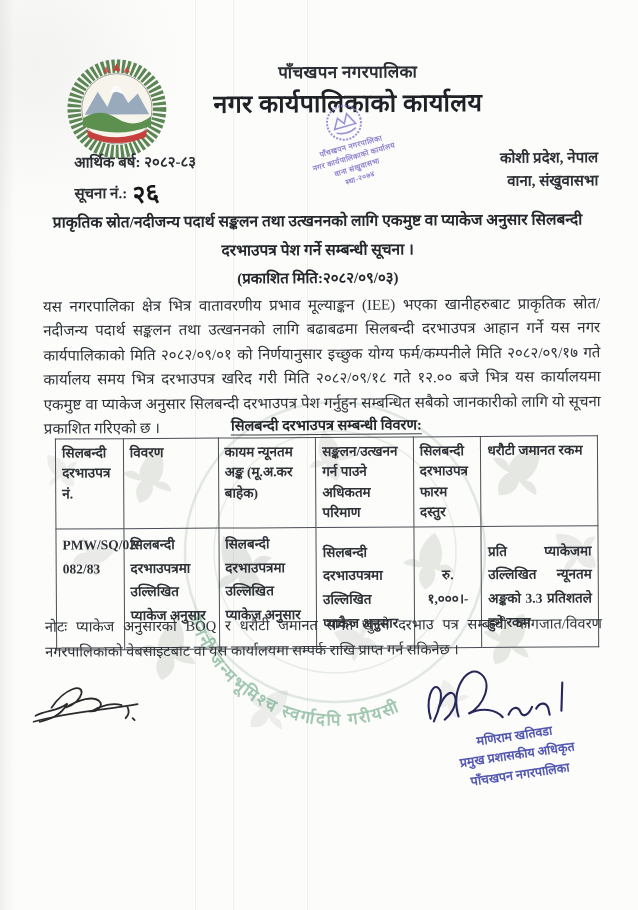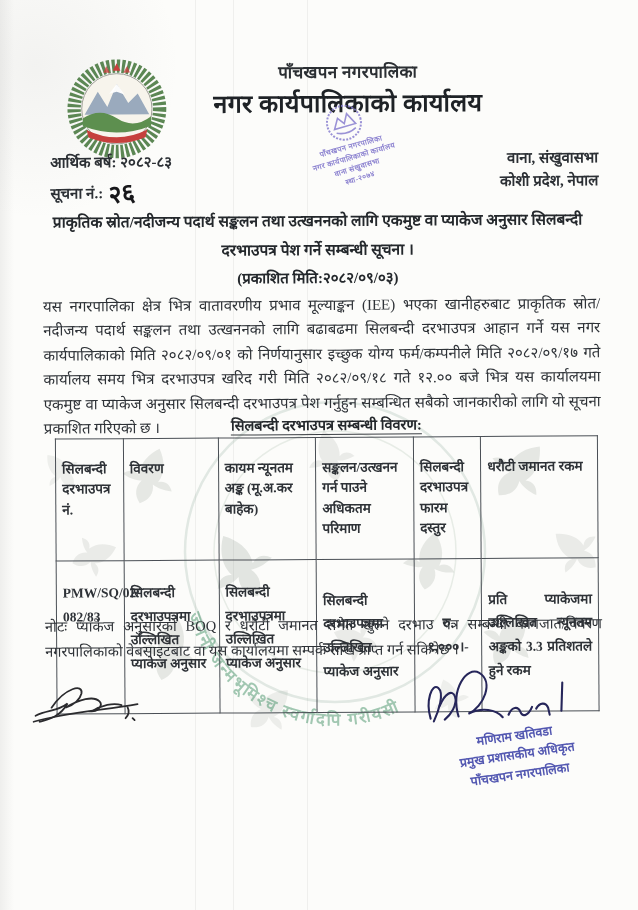--- a/index.html
+++ b/index.html
@@ -21,40 +21,40 @@
 
   .head-center{position:absolute;left:130px;top:60px;width:440px;text-align:center;}
   .muni-name{font-size:17px;font-weight:600;color:#2b2f33;letter-spacing:.3px;}
   .office-name{font-size:25px;font-weight:700;color:#1e2226;margin-top:2px;letter-spacing:.3px;}
 
   .stamp-top{position:absolute;left:292px;top:102px;width:120px;text-align:center;
     transform:rotate(-16deg);color:#867cce;opacity:.92;}
   .stamp-top .s-line{font-size:7.5px;font-weight:700;line-height:1.45;letter-spacing:.4px;white-space:nowrap;}
   .stamp-emblem{width:40px;height:40px;margin:0 auto;}
 
-  .meta-left{position:absolute;left:52px;top:150px;font-size:15px;font-weight:600;color:#2c3035;}
+  .meta-left{position:absolute;left:76px;top:150px;font-size:15px;font-weight:600;color:#2c3035;}
   .meta-left .row2{margin-top:4px;}
   .notice-no-hand{display:inline-block;font-size:25px;font-weight:600;color:#17171a;
     transform:rotate(-7deg);margin-left:5px;vertical-align:-4px;
     font-family:"DejaVu Serif","Liberation Serif",serif;}
   .meta-right{position:absolute;right:38px;top:148px;text-align:right;
     font-size:15px;font-weight:600;color:#2c3035;line-height:1.55;}
 
   .title-block{position:absolute;left:38px;top:207px;width:562px;text-align:center;
     font-size:15.5px;font-weight:700;color:#24282c;line-height:1.85;}
   .pub-date{font-weight:600;font-size:15px;margin-top:1px;}
 
   .body-text{position:absolute;left:44px;top:293px;width:557px;
     font-size:15px;line-height:1.63;text-align:justify;color:#2e3237;font-weight:500;}
 
   .table-wrap{position:absolute;left:55px;top:414px;width:543px;}
   .table-caption{text-align:center;font-size:14.5px;font-weight:700;color:#24282c;margin-bottom:3px;}
   .table-caption span{border-bottom:1.5px solid #3a3e43;padding-bottom:1px;}
   table{width:100%;border-collapse:collapse;table-layout:fixed;font-size:13.5px;color:#2e3237;}
-  th,td{border:1.2px solid #4a4f55;padding:20px 6px;text-align:left;font-weight:600;}
+  th,td{border:1.2px solid #4a4f55;padding:4px 6px;text-align:left;font-weight:600;}
   th{vertical-align:top;line-height:1.5;font-weight:600;}
   td{vertical-align:top;line-height:1.75;}
   td.vmid{vertical-align:middle;text-align:center;}
   .c1{width:12.5%}.c2{width:17.5%}.c3{width:18%}.c4{width:18%}.c5{width:12.5%}.c6{width:21.5%}
   tr.data-row td{height:112px;}
   td.justify{text-align:justify;margin-top:22px;}
 
   .note{position:absolute;left:44px;top:613px;width:557px;
     font-size:14.5px;line-height:1.75;text-align:justify;color:#2e3237;font-weight:500;}
 
@@ -141,22 +141,22 @@
     </div>
 
     <div class="meta-left">
       <div>आर्थिक बर्ष: २०८२-८३</div>
       <div class="row2">
         <span>सूचना नं.:</span><span class="notice-no-hand">२६</span>
       </div>
     </div>
 
     <div class="meta-right">
+      <div>कोशी प्रदेश, नेपाल</div>
       <div>वाना, संखुवासभा</div>
-      <div>कोशी प्रदेश, नेपाल</div>
     </div>
 
     <div class="title-block">
       <div>प्राकृतिक स्रोत/नदीजन्य पदार्थ सङ्कलन तथा उत्खननको लागि एकमुष्ट वा प्याकेज अनुसार सिलबन्दी दरभाउपत्र पेश गर्ने सम्बन्धी सूचना  ।</div>
       <div class="pub-date">(प्रकाशित मिति:२०८२/०९/०३)</div>
     </div>
 
     <div class="body-text">यस नगरपालिका क्षेत्र भित्र वातावरणीय प्रभाव मूल्याङ्कन (IEE) भएका खानीहरुबाट प्राकृतिक स्रोत/नदीजन्य पदार्थ सङ्कलन तथा उत्खननको लागि बढाबढमा सिलबन्दी दरभाउपत्र आहान गर्ने यस नगर कार्यपालिकाको मिति २०८२/०९/०१ को निर्णयानुसार इच्छुक योग्य फर्म/कम्पनीले मिति २०८२/०९/१७ गते कार्यालय समय भित्र दरभाउपत्र खरिद गरी मिति २०८२/०९/१८ गते १२.०० बजे भित्र यस कार्यालयमा एकमुष्ट वा प्याकेज अनुसार सिलबन्दी दरभाउपत्र पेश गर्नुहुन सम्बन्धित सबैको जानकारीको लागि यो सूचना प्रकाशित गरिएको छ ।</div>
 
     <div class="table-wrap">

